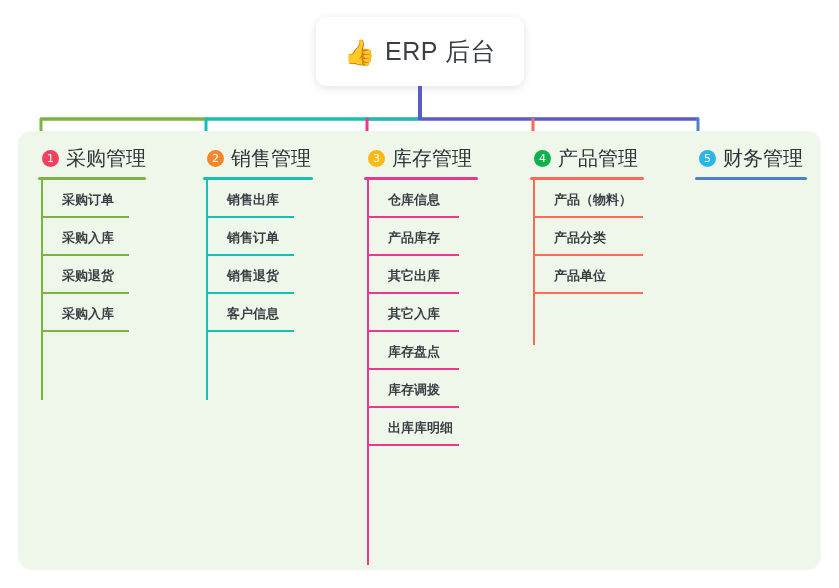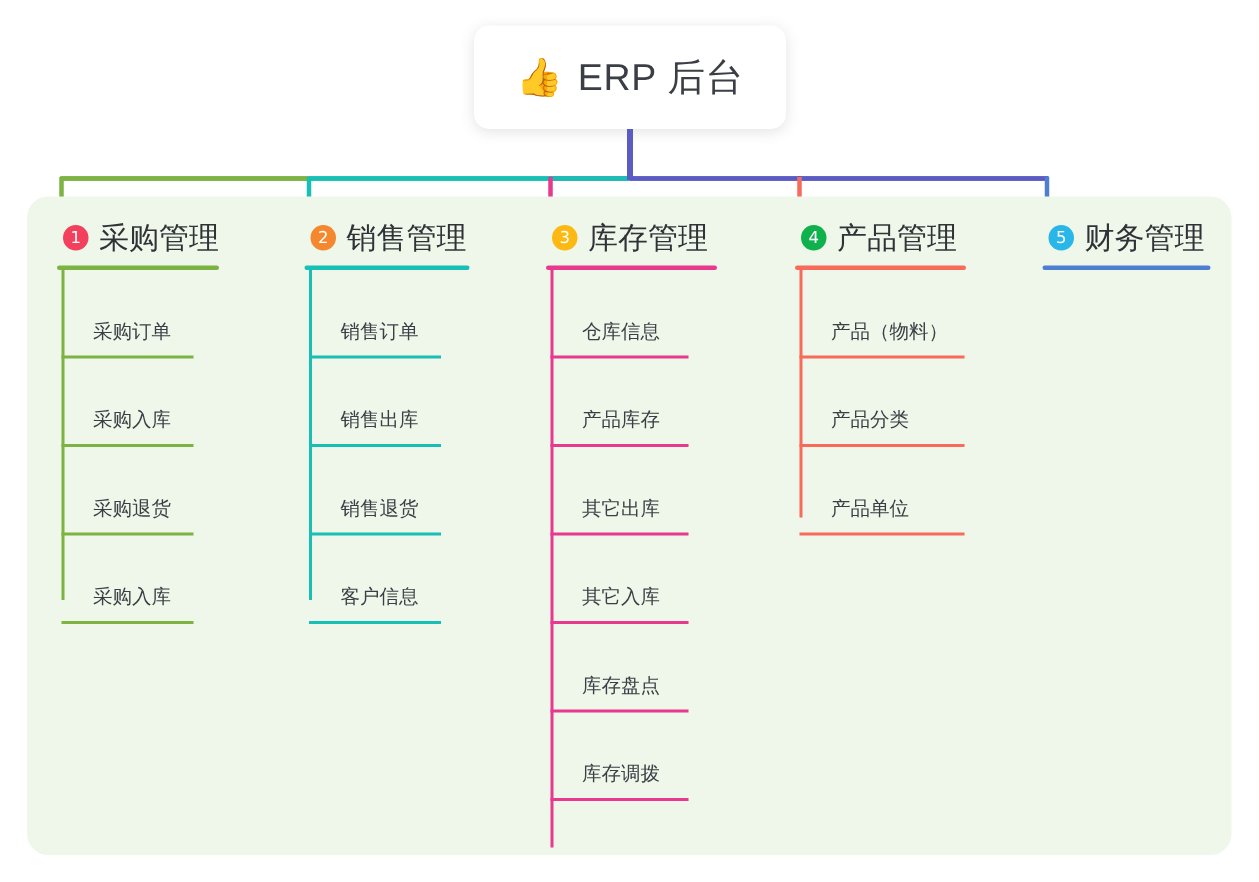--- a/index.html
+++ b/index.html
@@ -96,22 +96,23 @@
 
   .items { position: relative; }
   .spine {
     position: absolute;
     left: 3px;
     top: 0;
     width: 2px;
   }
   .item {
     position: relative;
-    height: 59px;
+    height: 38px;
     box-sizing: border-box;
+    font-weight: bold;
   }
   .item-label {
     position: absolute;
     left: 24px;
     bottom: 9px;
     font-size: 13px;
     color: #3a3f45;
     white-space: nowrap;
   }
   .item-rule {
@@ -176,25 +177,25 @@
     </div>
     <div class="column" style="left: 203px;">
       <div class="col-header">
         <span class="badge" style="background: rgb(245, 135, 46);">2</span>
         <span class="col-title">销售管理</span>
       </div>
       <div class="col-rule" style="background: rgb(23, 191, 180); width: 110px;"></div>
       <div class="items">
         <div class="spine" style="background: rgb(23, 191, 180); height: 220px;"></div>
         <div class="item">
+          <span class="item-label">销售出库</span>
+          <div class="item-rule" style="background: rgb(23, 191, 180); width: 88px;"></div>
+        </div>
+        <div class="item">
           <span class="item-label">销售订单</span>
-          <div class="item-rule" style="background: rgb(23, 191, 180); width: 88px;"></div>
-        </div>
-        <div class="item">
-          <span class="item-label">销售出库</span>
           <div class="item-rule" style="background: rgb(23, 191, 180); width: 88px;"></div>
         </div>
         <div class="item">
           <span class="item-label">销售退货</span>
           <div class="item-rule" style="background: rgb(23, 191, 180); width: 88px;"></div>
         </div>
         <div class="item">
           <span class="item-label">客户信息</span>
           <div class="item-rule" style="background: rgb(23, 191, 180); width: 88px;"></div>
         </div>
@@ -225,20 +226,24 @@
           <div class="item-rule" style="background: rgb(232, 57, 143); width: 92px;"></div>
         </div>
         <div class="item">
           <span class="item-label">库存盘点</span>
           <div class="item-rule" style="background: rgb(232, 57, 143); width: 92px;"></div>
         </div>
         <div class="item">
           <span class="item-label">库存调拨</span>
           <div class="item-rule" style="background: rgb(232, 57, 143); width: 92px;"></div>
         </div>
+        <div class="item">
+          <span class="item-label">出库库明细</span>
+          <div class="item-rule" style="background: rgb(232, 57, 143); width: 92px;"></div>
+        </div>
       </div>
     </div>
     <div class="column" style="left: 530px;">
       <div class="col-header">
         <span class="badge" style="background: rgb(15, 177, 77);">4</span>
         <span class="col-title">产品管理</span>
       </div>
       <div class="col-rule" style="background: rgb(248, 106, 90); width: 114px;"></div>
       <div class="items">
         <div class="spine" style="background: rgb(248, 106, 90); height: 165px;"></div>

